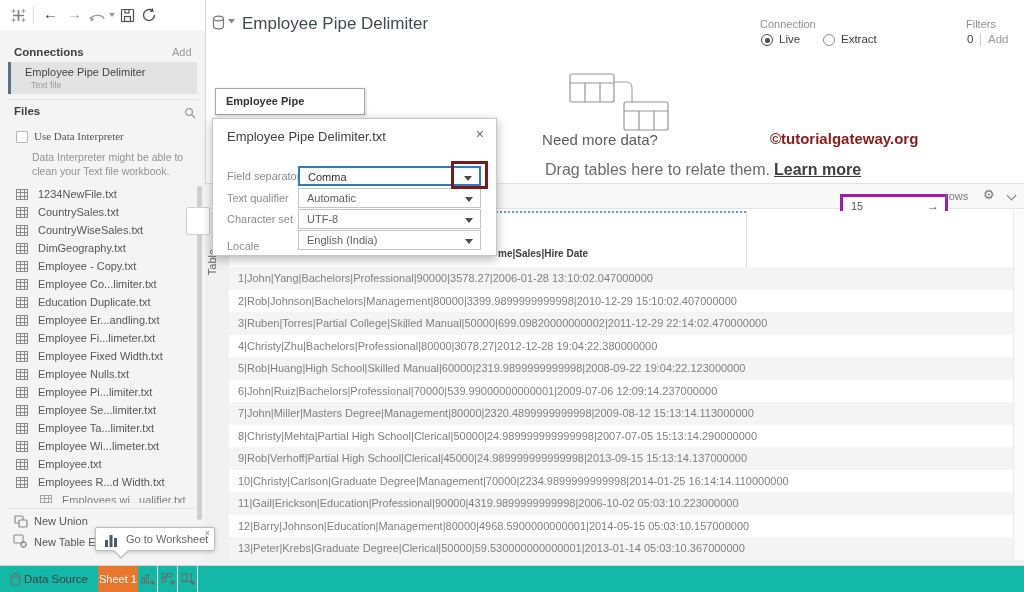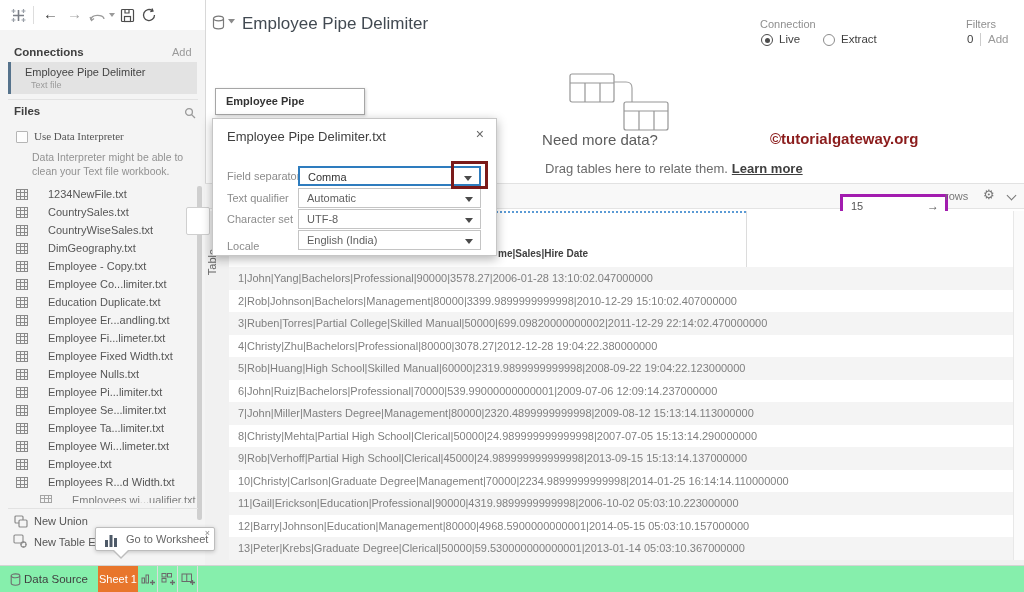--- a/index.html
+++ b/index.html
@@ -23,38 +23,38 @@
   .hline { position:absolute; height:1px; background:#e2e2e2; }
   #chk { position:absolute; left:16px; top:131px; width:12px; height:12px; border:1px solid #b5b5b5; background:#fdfdfd; border-radius:1px; }
   #interp-note { position:absolute; left:32px; top:150px; width:154px; font-size:10.5px; line-height:14px; color:#929292; }
   #file-list { position:absolute; left:0; top:186px; width:196px; }
   .file-item { position:relative; height:18px; cursor:pointer; }
   .file-item.clipped { height:11px; overflow:hidden; opacity:.75;margin-left:24px; }
   .grid-ico { position:absolute; left:16px; top:3px; width:12px; height:11px; border:1px solid #8a8a8a;
     background-image:
       linear-gradient(to right, transparent 3px,#8a8a8a 3px,#8a8a8a 4px,transparent 4px,transparent 7px,#8a8a8a 7px,#8a8a8a 8px,transparent 8px),
       linear-gradient(to bottom, transparent 2px,#8a8a8a 2px,#8a8a8a 3px,transparent 3px,transparent 6px,#8a8a8a 6px,#8a8a8a 7px,transparent 7px); }
-  .file-label { position:absolute; left:48px; top:2px; font-size:11px; color:#565656; white-space:nowrap; }
+  .file-label { position:absolute; left:38px; top:2px; font-size:11px; color:#565656; white-space:nowrap; }
   #side-scroll { position:absolute; left:197px; top:186px; width:5px; height:334px; background:#cfcfcf; border-radius:2px; }
   .side-row-label { font-size:11px; color:#555; }
 
   
   #ds-title { position:absolute; left:242px; top:14px; font-size:17px; color:#424a52; }
   .hdr-sub { position:absolute; font-size:11px; color:#8f8f8f; }
   .radio { position:absolute; width:12px; height:12px; border:1px solid #8c8c8c; border-radius:50%; background:#fff; }
   .radio.sel { border-color:#4c4c4c; }
   .radio.sel::after { content:""; position:absolute; left:2.5px; top:2.5px; width:5px; height:5px; border-radius:50%; background:#4c4c4c; }
   .hdr-opt { position:absolute; font-size:11.5px; color:#3f3f3f; }
   .vline { position:absolute; width:1px; background:#ccc; }
 
   
   #table-card { position:absolute; left:215px; top:88px; width:150px; height:27px; background:#fff; border:1px solid #a6a6a6; box-shadow:1px 1px 3px rgba(0,0,0,.18); font-size:11px; font-weight:bold; color:#333; line-height:25px; padding-left:10px; cursor:pointer; }
   #need-more { position:absolute; left:515px; top:131px; width:170px; text-align:center; font-size:15px; color:#5c5c5c; }
   #watermark { position:absolute; left:770px; top:130px; font-size:15px; font-weight:bold; color:#8b1c1c; }
-  #drag-line { position:absolute; left:545px; top:161px; font-size:13px; color:#6b6b6b; }
+  #drag-line { position:absolute; left:545px; top:161px; font-size:16px; color:#6b6b6b; }
   #learn-more { color:#3f3f3f; font-weight:bold; text-decoration:underline; margin-left:4px; cursor:pointer; }
 
   
   #grid-toolbar { position:absolute; left:205px; top:183px; width:819px; height:26px; background:#f8f8f8; border-top:1px solid #e2e2e2; border-bottom:1px solid #e4e4e4; }
   #partial-box { position:absolute; left:186px; top:207px; width:24px; height:28px; background:#fff; border:1px solid #cfcfcf; border-radius:2px; z-index:5; }
   #rows-input { position:absolute; left:840px; top:186px; width:108px; height:20px; background:#fff; border:3px solid #a21caf; font-size:11px; color:#555;margin-top:8px; }
   #rows-input .val { position:absolute; left:8px; top:3px; }
   #rows-input .go { position:absolute; right:6px; top:2px; color:#555; font-size:12px; cursor:pointer; }
   #rows-word { position:absolute; left:945px; top:190px; font-size:11px; color:#777; }
   #gear { position:absolute; left:983px; top:187px; font-size:13px; color:#777; cursor:pointer; }
@@ -85,21 +85,21 @@
   #red-box { position:absolute; left:238px; top:42px; width:37px; height:28px; border:3px solid #7a1a1a; z-index:55; }
 
   
   #tooltip { position:absolute; left:95px; top:527px; width:120px; height:24px; background:#fff; border:1px solid #bdbdbd; border-radius:2px; box-shadow:0 1px 4px rgba(0,0,0,.2); z-index:80; }
   #tt-label { position:absolute; left:30px; top:5px; font-size:11px; color:#666; }
   #tt-close { position:absolute; right:4px; top:0; font-size:9px; color:#888; cursor:pointer; }
   #tt-ptr-o { position:absolute; left:17px; top:23px; width:0; height:0; border-left:8px solid transparent; border-right:8px solid transparent; border-top:8px solid #bdbdbd; }
   #tt-ptr-i { position:absolute; left:18px; top:22px; width:0; height:0; border-left:7px solid transparent; border-right:7px solid transparent; border-top:7px solid #fff; }
 
   
-  #bottombar { position:absolute; left:0; top:565px; width:1024px; height:27px; background:#86efac; border-top:1px solid #d4d4d4; }
+  #bottombar { position:absolute; left:0; top:565px; width:1024px; height:27px; background:#14b8a6; border-top:1px solid #d4d4d4; }
   #ds-tab-label { position:absolute; left:24px; top:7px; font-size:11.5px; color:#3f3f3f; }
   #sheet-tab { position:absolute; left:98px; top:0; width:40px; height:27px; background:#e8762c; color:#fff; font-size:11px; text-align:center; line-height:26px; cursor:pointer; }
   .tab-cell { position:absolute; top:0; width:20px; height:27px; border-right:1px solid #dcdcdc; cursor:pointer; }
   .tab-cell svg { position:absolute; left:3px; top:6px; }
 </style>
 </head>
 <body>
 
 <div id="app">
 

